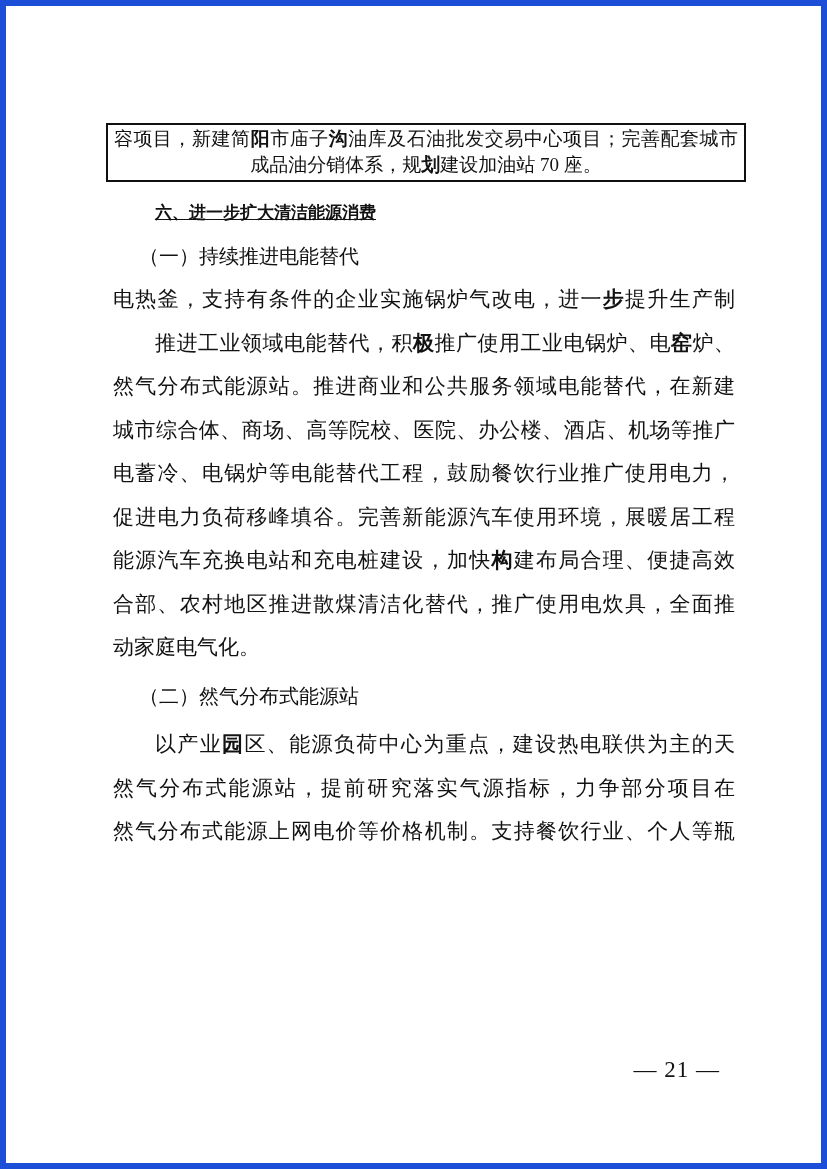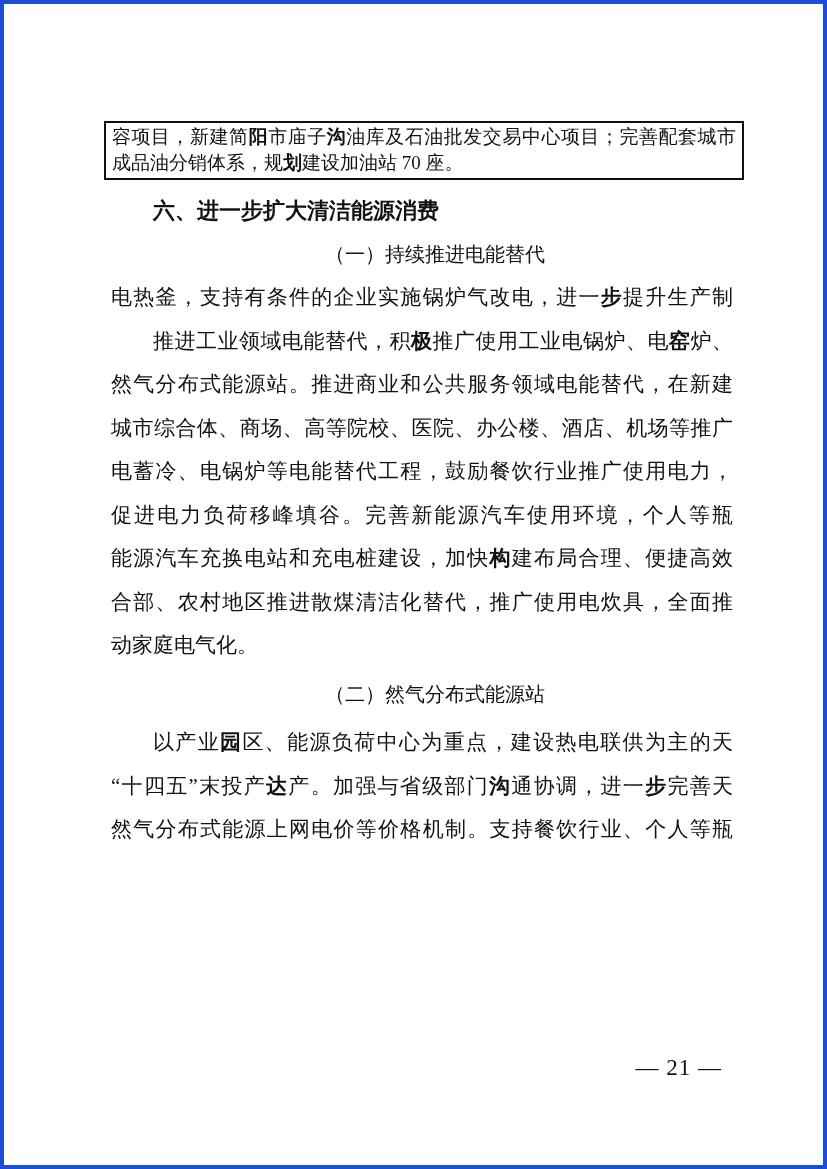--- a/index.html
+++ b/index.html
@@ -2,57 +2,58 @@
 <html><head>
 <meta charset="utf-8">
 <style>
   html, body { margin: 0; padding: 0; background: #ffffff; }
   .page {
     position: relative;
     width: 827px;
     height: 1169px;
     background: #ffffff;
     box-sizing: border-box;
-    border: 4px solid #1d4ed8;
+    border: 6px solid #1d4ed8;
     color: #121212;
     font-family: "Liberation Serif", "DejaVu Serif", serif;
     overflow: hidden;
   }
   
   .callout {
     position: absolute;
     left: 100px;
     top: 117px;
     width: 640px;
     box-sizing: border-box;
     border: 2px solid #101010;
     padding: 1px 6px 2px 6px;
     font-size: 19px;
     line-height: 26px;
   }
-  .cline { text-align: left; }
+  .cline { text-align: center; }
   .cline.j { text-align: justify; text-align-last: justify; }
   
   .content {
     position: absolute;
     left: 107px;
     top: 185px;
     width: 622px;
     font-size: 21px;
   }
   .row { height: 43.5px; line-height: 43.5px; }
   .row.j { text-align: justify; text-align-last: justify; }
   .row.mt { margin-top: 5px; }
   .row.heading {
     font-family: "Liberation Sans", "DejaVu Sans", sans-serif;
     font-weight: bold;
-    font-size: 22px;
+    font-size: 17px;
     padding-left: 42px;
+    text-decoration: underline;
   }
-  .row.sub { font-size: 20px; padding-left: 26px; text-align: center; }
+  .row.sub { font-size: 20px; padding-left: 26px; }
   .row.ind { padding-left: 42px; }
   b { font-weight: bold; }
   .pagenum {
     position: absolute;
     top: 1050px;
     right: 101px;
     font-size: 23px;
     line-height: 28px;
     letter-spacing: 1px;
   }
@@ -66,23 +67,23 @@
       <div class="cline"><span>成品油分销体系，规</span><b>划</b><span>建设加油站 70 座。</span></div>
     </div>
   <div class="content">
       <div class="row heading"><span>六、进一</span><b>步</b><span>扩大清洁能源消费</span></div>
       <div class="row sub"><span>（一）持续推进电能替代</span></div>
       <div class="row  j"><span>电热釜，支持有条件的企业实施锅炉气改电，进一</span><b>步</b><span>提升生产制</span></div>
       <div class="row ind j"><span>推进工业领域电能替代，积</span><b>极</b><span>推广使用工业电锅炉、电</span><b>窑</b><span>炉、</span></div>
       <div class="row  j"><span>然气分布式能源站。推进商业和公共服务领域电能替代，在新建</span></div>
       <div class="row  j"><span>城市综合体、商场、高等院校、医院、办公楼、酒店、机场等推广</span></div>
       <div class="row  j"><span>电蓄冷、电锅炉等电能替代工程，鼓励餐饮行业推广使用电力，</span></div>
-      <div class="row  j"><span>促进电力负荷移峰填谷。完善新能源汽车使用环境，个人等瓶</span></div>
+      <div class="row  j"><span>促进电力负荷移峰填谷。完善新能源汽车使用环境，展暖居工程</span></div>
       <div class="row  j"><span>能源汽车充换电站和充电桩建设，加快</span><b>构</b><span>建布局合理、便捷高效</span></div>
       <div class="row  j"><span>合部、农村地区推进散煤清洁化替代，推广使用电炊具，全面推</span></div>
       <div class="row "><span>动家庭电气化。</span></div>
       <div class="row sub mt"><span>（二）然气分布式能源站</span></div>
       <div class="row ind j mt"><span>以产业</span><b>园</b><span>区、能源负荷中心为重点，建设热电联供为主的天</span></div>
-      <div class="row  j"><span>“十四五”末投产</span><b>达</b><span>产。加强与省级部门</span><b>沟</b><span>通协调，进一</span><b>步</b><span>完善天</span></div>
+      <div class="row  j"><span>然气分布式能源站，提前研究落实气源指标，力争部分项目在</span></div>
       <div class="row  j"><span>然气分布式能源上网电价等价格机制。支持餐饮行业、个人等瓶</span></div>
     </div>
   <div class="pagenum">— 21 —</div>
 </div>
 
 </body></html>

